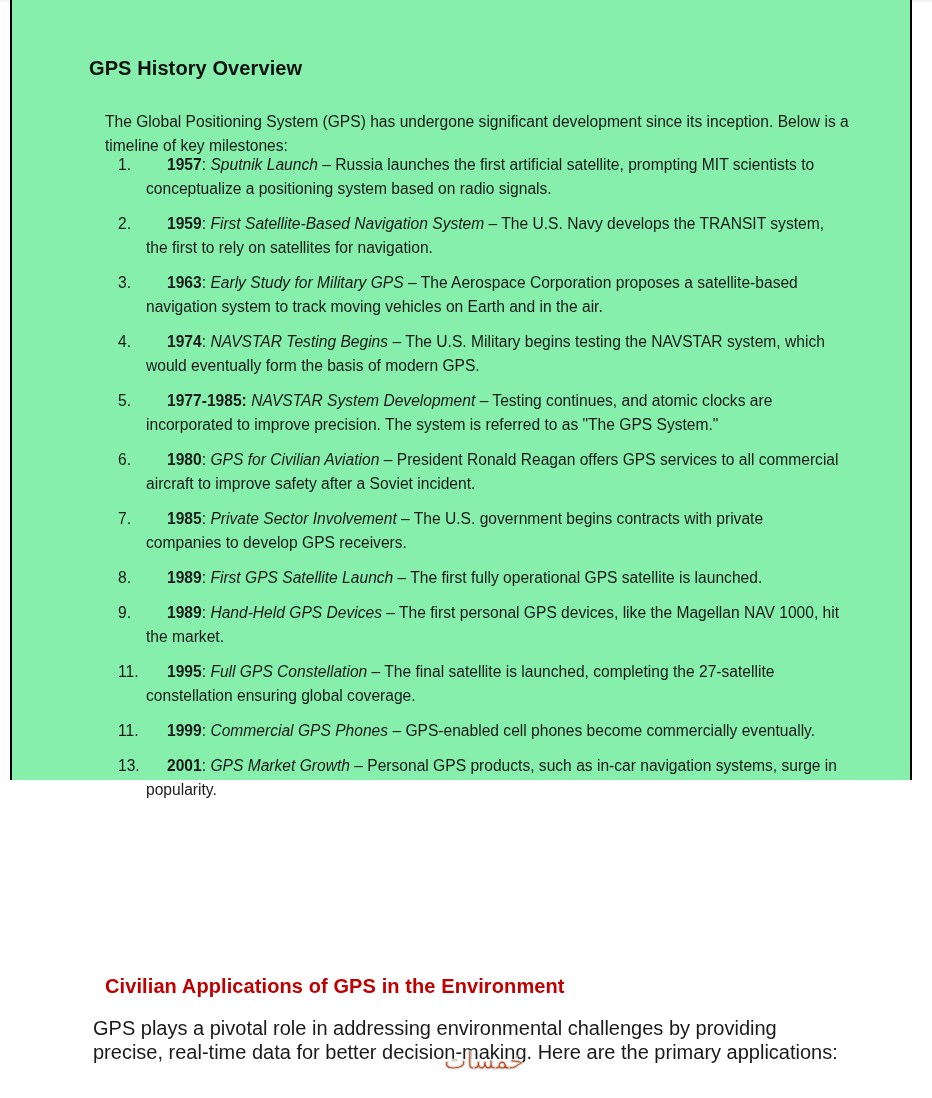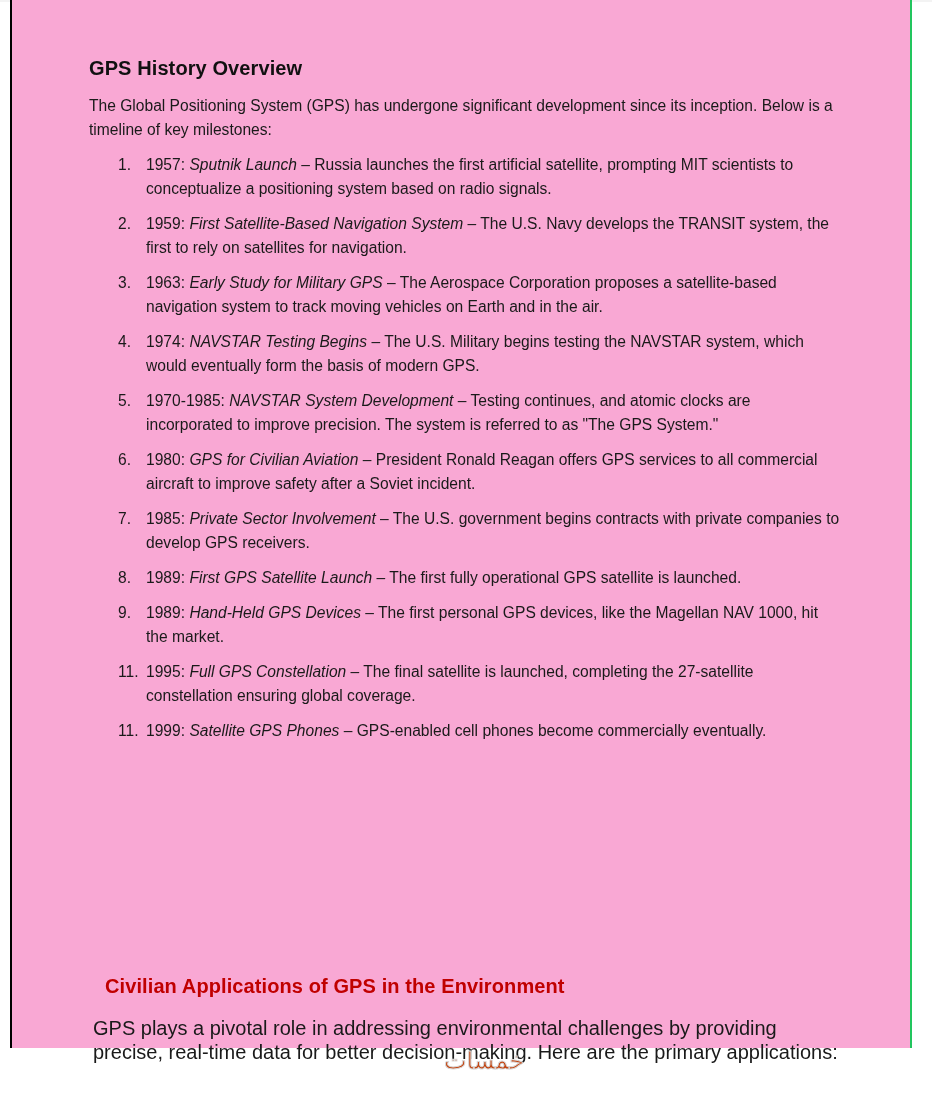--- a/index.html
+++ b/index.html
@@ -19,24 +19,24 @@
     position: absolute;
     left: 0; top: 0;
     width: 932px; height: 2px;
     background: #f3f3f3;
   }
   .page-frame {
     position: absolute;
     left: 10px;
     top: 0;
     width: 898px;
-    height: 1048px;
+    height: 780px;
     border-left: 2px solid #000;
-    border-right: 2px solid #22c55e;
-    background: #f9a8d4;
+    border-right: 2px solid #000000;
+    background: #86efac;
   }
   .content {
     position: absolute;
     left: 77px;
     top: 0;
     width: 752px;
   }
   h2 {
     margin: 0;
     font-size: 20px;
@@ -45,21 +45,21 @@
     letter-spacing: 0.1px;
   }
   .h-history {
     position: absolute;
     top: 56px;
     color: #111111;
   }
   .intro {
     position: absolute;
     top: 94px;
-    margin: 0;
+    margin: 16px;
     font-size: 15.6px;
     line-height: 24px;
     width: 752px;
   }
   ol.timeline {
     position: absolute;
     top: 153px;
     left: 0;
     margin: 0;
     padding: 0;
@@ -71,21 +71,21 @@
     padding-left: 57px;
     font-size: 15.6px;
     line-height: 24px;
     margin-bottom: 11px;
   }
   ol.timeline li .num {
     position: absolute;
     left: 29px;
     top: 0;
   }
-  ol.timeline li .year { font-weight: normal; }
+  ol.timeline li .year { font-weight: bold; margin-left: 21px; }
   ol.timeline li .title { font-style: italic; }
   .h-civil {
     position: absolute;
     top: 974px;
     color: #c00000;
     margin-left: 16px;
   }
   .civil-intro {
     position: absolute;
     top: 1012px;
@@ -127,39 +127,42 @@
       <li>
         <span class="num">2.</span><span class="year">1959</span><span>:</span> <span class="title">First Satellite-Based Navigation System</span><span> – The U.S. Navy develops the TRANSIT system, the first to rely on satellites for navigation.</span>
       </li>
       <li>
         <span class="num">3.</span><span class="year">1963</span><span>:</span> <span class="title">Early Study for Military GPS</span><span> – The Aerospace Corporation proposes a satellite-based navigation system to track moving vehicles on Earth and in the air.</span>
       </li>
       <li>
         <span class="num">4.</span><span class="year">1974</span><span>:</span> <span class="title">NAVSTAR Testing Begins</span><span> – The U.S. Military begins testing the NAVSTAR system, which would eventually form the basis of modern GPS.</span>
       </li>
       <li>
-        <span class="num">5.</span><span class="year">1970-1985:</span><span></span> <span class="title">NAVSTAR System Development</span><span> – Testing continues, and atomic clocks are incorporated to improve precision. The system is referred to as "The GPS System."</span>
+        <span class="num">5.</span><span class="year">1977-1985:</span><span></span> <span class="title">NAVSTAR System Development</span><span> – Testing continues, and atomic clocks are incorporated to improve precision. The system is referred to as "The GPS System."</span>
       </li>
       <li>
         <span class="num">6.</span><span class="year">1980</span><span>:</span> <span class="title">GPS for Civilian Aviation</span><span> – President Ronald Reagan offers GPS services to all commercial aircraft to improve safety after a Soviet incident.</span>
       </li>
       <li>
         <span class="num">7.</span><span class="year">1985</span><span>:</span> <span class="title">Private Sector Involvement</span><span> – The U.S. government begins contracts with private companies to develop GPS receivers.</span>
       </li>
       <li>
         <span class="num">8.</span><span class="year">1989</span><span>:</span> <span class="title">First GPS Satellite Launch</span><span> – The first fully operational GPS satellite is launched.</span>
       </li>
       <li>
         <span class="num">9.</span><span class="year">1989</span><span>:</span> <span class="title">Hand-Held GPS Devices</span><span> – The first personal GPS devices, like the Magellan NAV 1000, hit the market.</span>
       </li>
       <li>
         <span class="num">11.</span><span class="year">1995</span><span>:</span> <span class="title">Full GPS Constellation</span><span> – The final satellite is launched, completing the 27-satellite constellation ensuring global coverage.</span>
       </li>
       <li>
-        <span class="num">11.</span><span class="year">1999</span><span>:</span> <span class="title">Satellite GPS Phones</span><span> – GPS-enabled cell phones become commercially eventually.</span>
+        <span class="num">11.</span><span class="year">1999</span><span>:</span> <span class="title">Commercial GPS Phones</span><span> – GPS-enabled cell phones become commercially eventually.</span>
+      </li>
+      <li>
+        <span class="num">13.</span><span class="year">2001</span><span>:</span> <span class="title">GPS Market Growth</span><span> – Personal GPS products, such as in-car navigation systems, surge in popularity.</span>
       </li>
     </ol>
 
     <h2 class="h-civil">Civilian Applications of GPS in the Environment</h2>
 
     <p class="civil-intro">GPS plays a pivotal role in addressing environmental challenges by providing precise, real-time data for better decision-making. Here are the primary applications:</p>
 
   </div>
 </div>
 

